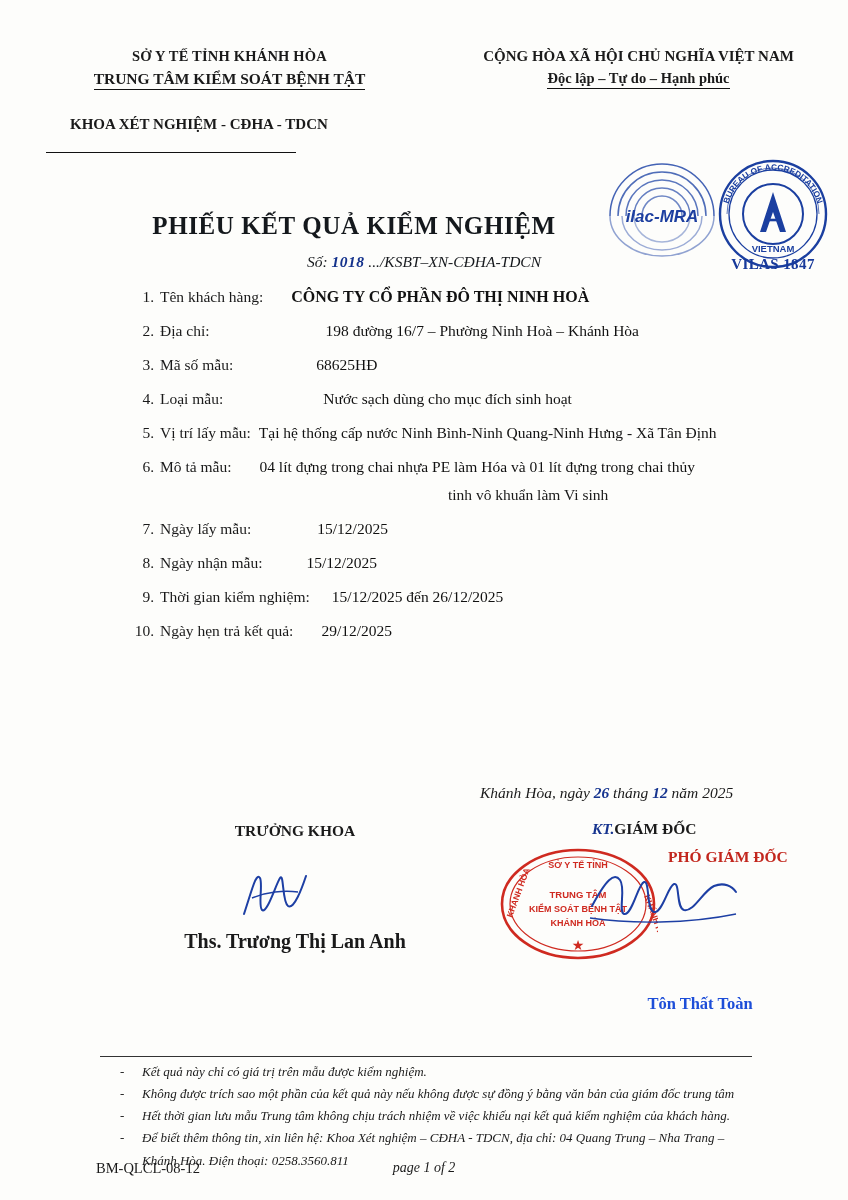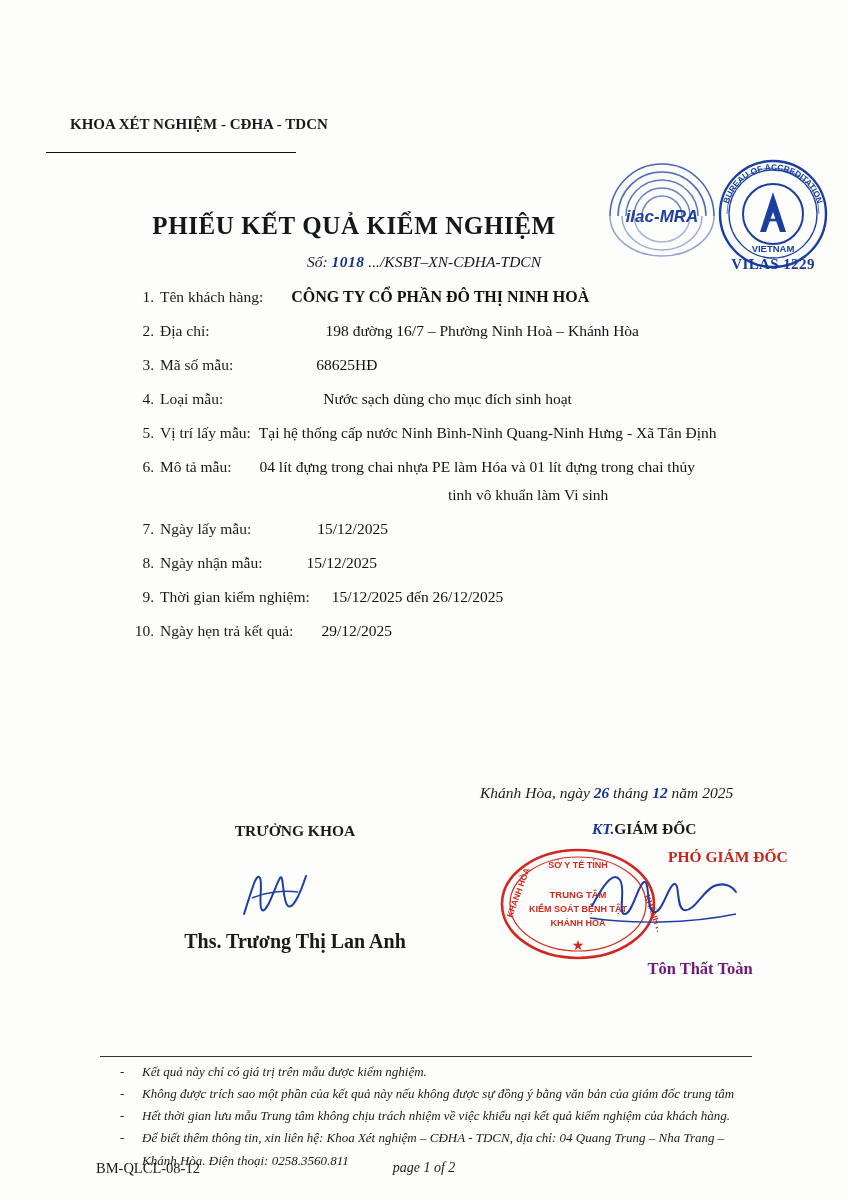--- a/index.html
+++ b/index.html
@@ -211,27 +211,27 @@
   .sig-right-sub {
     position: absolute;
     top: 848px;
     left: 668px;
     font-size: 15.5px;
     font-weight: bold;
     color: #c2261d;
   }
   .sig-right-name {
     position: absolute;
-    top: 959px;
+    top: 994px;
     left: 590px;
     width: 220px;
     text-align: center;
     font-size: 16.5px;
     font-weight: bold;
-    color: #701a75;
+    color: #1d4ed8;
   }
   .stamp {
     position: absolute;
     top: 846px;
     left: 498px;
     width: 160px;
     height: 116px;
     color: #cf2a20;
   }
   .sig-scribble-left {
@@ -299,20 +299,34 @@
     top: 1217px;
     right: 80px;
     font-size: 19px;
   }
 </style>
 </head>
 <body>
 
 <div class="page">
 
+  <div class="hdr">
+    <div class="hdr-left">
+      <div class="hdr-line1">SỞ Y TẾ TỈNH KHÁNH HÒA</div>
+      <div class="hdr-line2">
+        <span class="hdr-underline">TRUNG TÂM KIỂM SOÁT BỆNH TẬT</span>
+      </div>
+    </div>
+    <div class="hdr-right">
+      <div class="hdr-r1">CỘNG HÒA XÃ HỘI CHỦ NGHĨA VIỆT NAM</div>
+      <div class="hdr-r2">
+        <span class="hdr-underline">Độc lập – Tự do – Hạnh phúc</span>
+      </div>
+    </div>
+  </div>
 
   <div class="khoa">KHOA XÉT NGHIỆM - CĐHA - TDCN</div>
   <div class="rule"></div>
 
   <div class="logo-ilac">
     <svg viewBox="0 0 116 108" width="116" height="108" aria-hidden="true">
       <g fill="none" stroke="#2348a8" stroke-width="1.5">
         <path d="M6 54 a52 52 0 0 1 104 0" opacity=".85"></path>
         <path d="M14 54 a44 44 0 0 1 88 0" opacity=".8"></path>
         <path d="M22 54 a36 36 0 0 1 72 0" opacity=".75"></path>
@@ -336,21 +350,21 @@
       <path d="M15 58 a46 46 0 0 1 92 0" fill="none" stroke="#1b3fa0" stroke-width=".7"></path>
       <text font-family="Liberation Sans, sans-serif" font-size="8.4" font-weight="bold" fill="#1b3fa0">
         <textPath href="#arcp" startOffset="50%" text-anchor="middle">BUREAU OF ACCREDITATION</textPath>
       </text>
       <defs>
         <path id="arcp" d="M15 60 a46 46 0 0 1 92 0"></path>
       </defs>
       <text x="61" y="96" text-anchor="middle" font-family="Liberation Sans, sans-serif" font-size="9.5" font-weight="bold" fill="#1b3fa0">VIETNAM</text>
     </svg>
   </div>
-  <div class="vilas-text">VILAS 1229</div>
+  <div class="vilas-text">VILAS 1847</div>
 
   <div class="title">PHIẾU KẾT QUẢ KIỂM NGHIỆM</div>
   <div class="subtitle">
     <span>Số:</span>
     <span class="num">1018</span>
     <span>.../KSBT–XN-CĐHA-TDCN</span>
   </div>
 
   <div class="fields">
 

